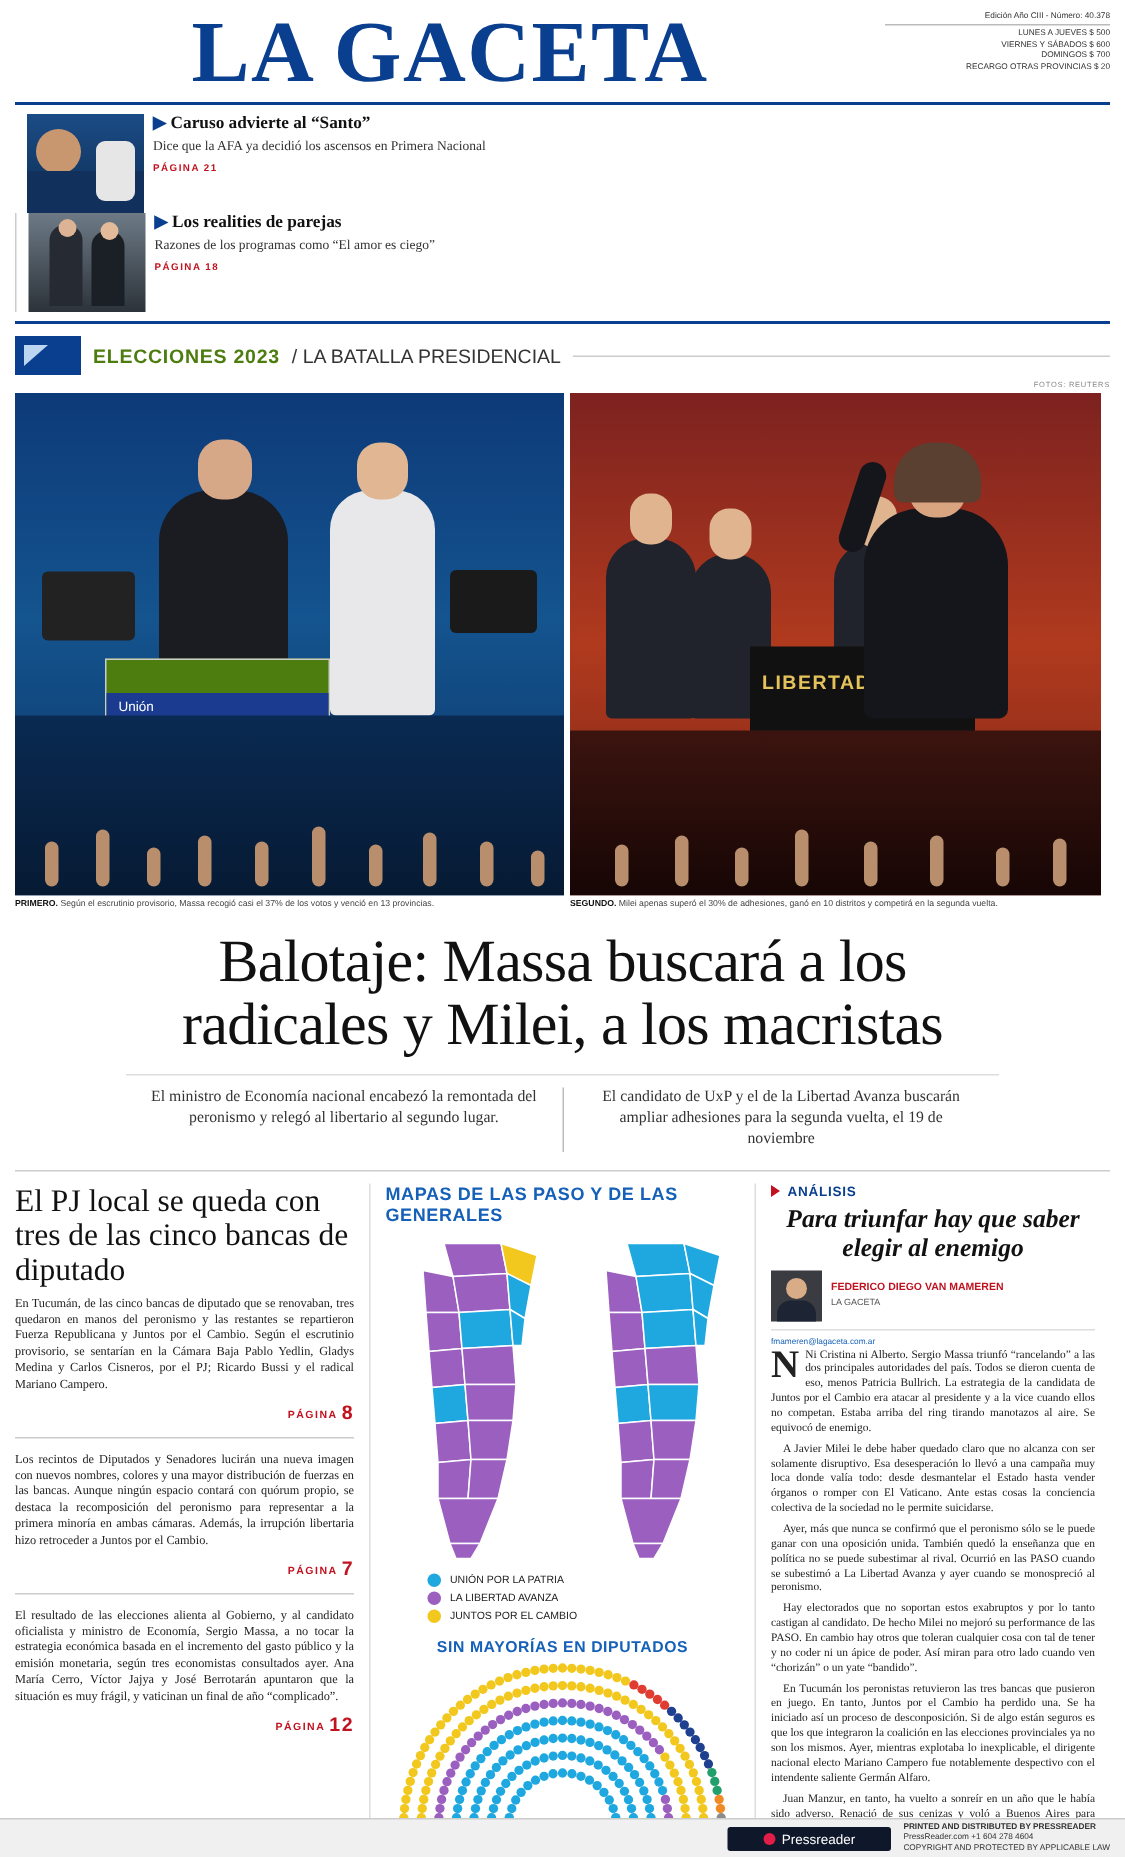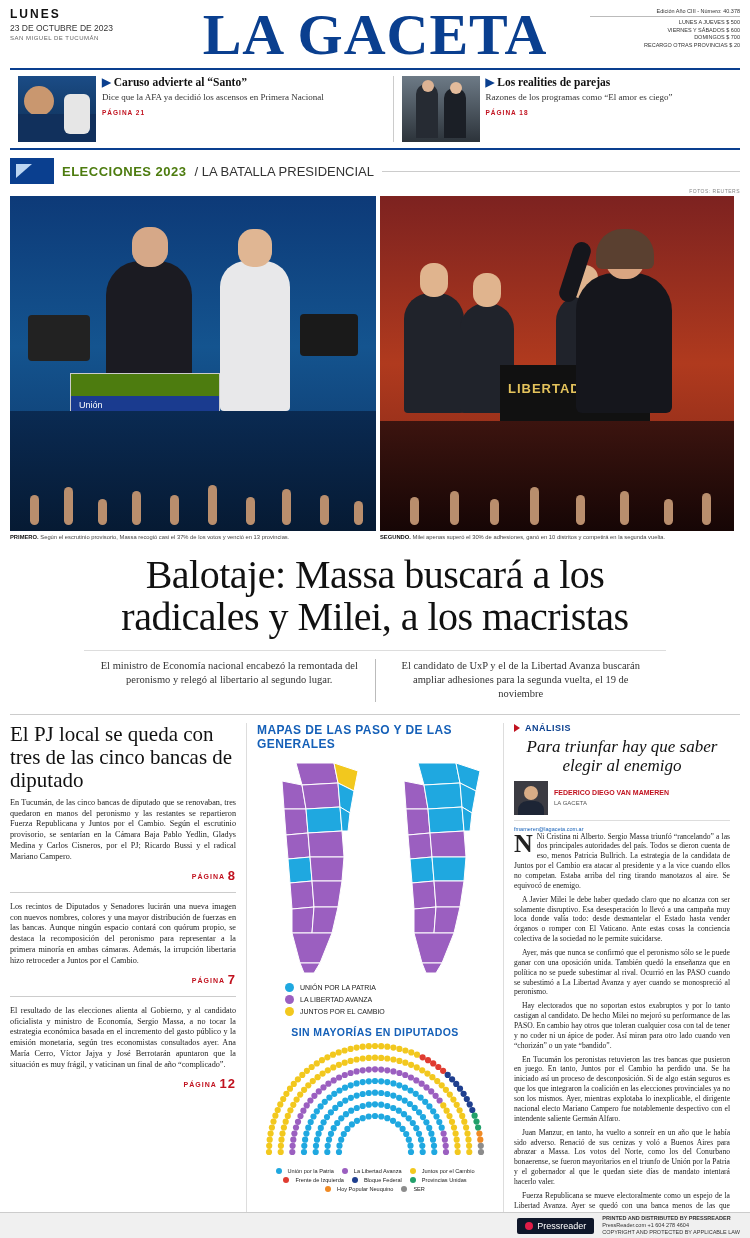--- a/index.html
+++ b/index.html
@@ -43,24 +43,24 @@
     font-family:"Liberation Sans", sans-serif;
     font-size:5.5px; color:#333;
   }
   .md-right .edline { border-bottom:1px solid #bbb; padding-bottom:1px; margin-bottom:2px; }
 
   .rule-top { height:2px; background:#0a3f8f; margin:2px 10px 0 10px; }
 
   
   .teasers {
     display:flex; margin:6px 10px 0 10px;
-    border-bottom:2px solid #0a3f8f; padding-bottom:6px;
+    border-bottom:2px solid #0a3f8f; padding-bottom:6px;flex-direction:column;
   }
   .teaser { display:flex; gap:6px; flex:1; padding:0 8px; }
-  .teaser + .teaser { border-left:1px solid #ccc;margin-left:36px; }
+  .teaser + .teaser { border-left:1px solid #ccc; }
   .tz-thumb {
     width:78px; height:66px; flex:none; background:#999; overflow:hidden; position:relative;
   }
   .tz-txt { flex:1; }
   .tz-head {
     font-family:"Liberation Serif", serif; font-weight:bold; font-size:11.5px;
     color:#111; line-height:1.15; margin-bottom:3px;
   }
   .tz-head .mark { color:#0a3f8f; font-weight:bold; }
   .tz-sub { font-family:"Liberation Serif", serif; font-size:9px; color:#333; line-height:1.25; }
@@ -208,21 +208,21 @@
 
   
   .anl-head {
     display:flex; align-items:center; gap:5px;
     font-family:"Liberation Sans", sans-serif; font-weight:bold; font-size:9px;
     color:#0a3f8f; letter-spacing:.5px; margin-bottom:4px;
   }
   .anl-head .tri { width:0;height:0;border-left:6px solid #c1121f;border-top:4px solid transparent;border-bottom:4px solid transparent; }
   .anl-title {
     font-family:"Liberation Serif", serif; font-style:italic; font-size:17px;
-    line-height:1.12; color:#111; text-align:center; margin-bottom:6px;
+    line-height:1.12; color:#111; text-align:center; margin-bottom:6px;font-weight:bold;
   }
   .byline { display:flex; gap:6px; align-items:center; border-bottom:1px solid #ddd; padding-bottom:5px; margin-bottom:5px; }
   .by-av { width:34px; height:34px; background:#3b3b42; flex:none; position:relative; overflow:hidden; }
   .by-av:before{content:"";position:absolute;left:10px;top:5px;width:14px;height:14px;border-radius:50%;background:#d8ac86;}
   .by-av:after{content:"";position:absolute;left:4px;top:20px;width:26px;height:16px;border-radius:9px 9px 0 0;background:#1d2535;}
   .by-t1 { font-family:"Liberation Sans", sans-serif; font-weight:bold; font-size:7px; color:#c1121f; line-height:1.2; }
   .by-t2 { font-family:"Liberation Sans", sans-serif; font-size:6px; color:#555; margin-top:2px; }
   .by-mail { font-family:"Liberation Sans", sans-serif; font-size:5.5px; color:#1560b8; margin-top:4px; }
   .anl-body { font-family:"Liberation Serif", serif; font-size:7.6px; line-height:1.3; color:#222; text-align:justify; }
   .anl-body p { margin:0 0 4px 0; text-indent:8px; }
@@ -233,37 +233,32 @@
   }
 
   
   .footer {
     position:absolute; left:0; right:0; bottom:0; height:26px;
     background:#f0f0f0; border-top:1px solid #ccc;
     display:flex; align-items:center; justify-content:flex-end; gap:8px; padding-right:10px;
   }
   .prlogo {
     background:#0f172a; color:#fff; font-family:"Liberation Sans", sans-serif;
-    font-size:9px; padding:3px 8px; border-radius:2px; display:flex; align-items:center; gap:4px;
+    font-size:9px; padding:3px 24px; border-radius:2px; display:flex; align-items:center; gap:4px;
   }
   .prlogo .dot { width:8px;height:8px;border-radius:50%;background:#e11d48;display:inline-block; }
   .prinfo { font-family:"Liberation Sans", sans-serif; font-size:5.5px; color:#333; line-height:1.3; text-align:left; }
   .prinfo .b { font-weight:bold; }
 </style>
 </head>
 <body>
 
 <div class="page">
 
   <div class="masthead">
-    <div class="md-left">
-      <div class="day">LUNES</div>
-      <div class="date">23 DE OCTUBRE DE 2023</div>
-      <div class="city">SAN MIGUEL DE TUCUMÁN</div>
-    </div>
     <div class="md-center">
       <div class="logo">LA GACETA</div>
     </div>
     <div class="md-right">
       <div class="edline">Edición Año CIII - Número: 40.378</div>
       <div>LUNES A JUEVES $ 500</div>
       <div>VIERNES Y SÁBADOS $ 600</div>
       <div>DOMINGOS $ 700</div>
       <div>RECARGO OTRAS PROVINCIAS $ 20</div>
     </div>

